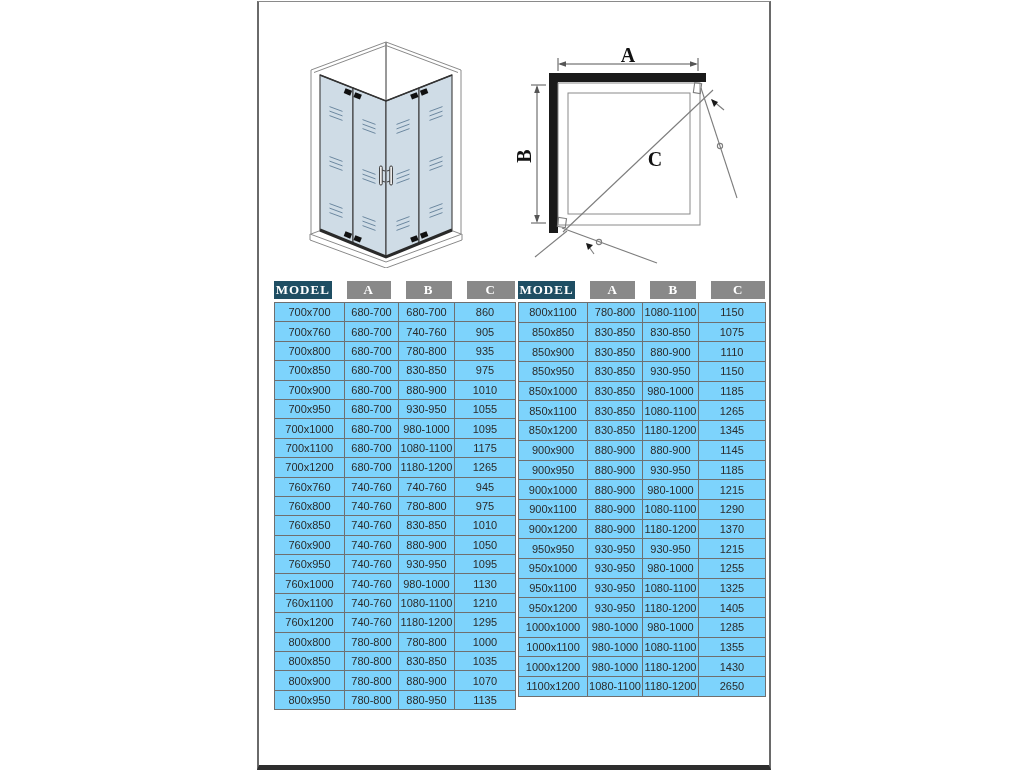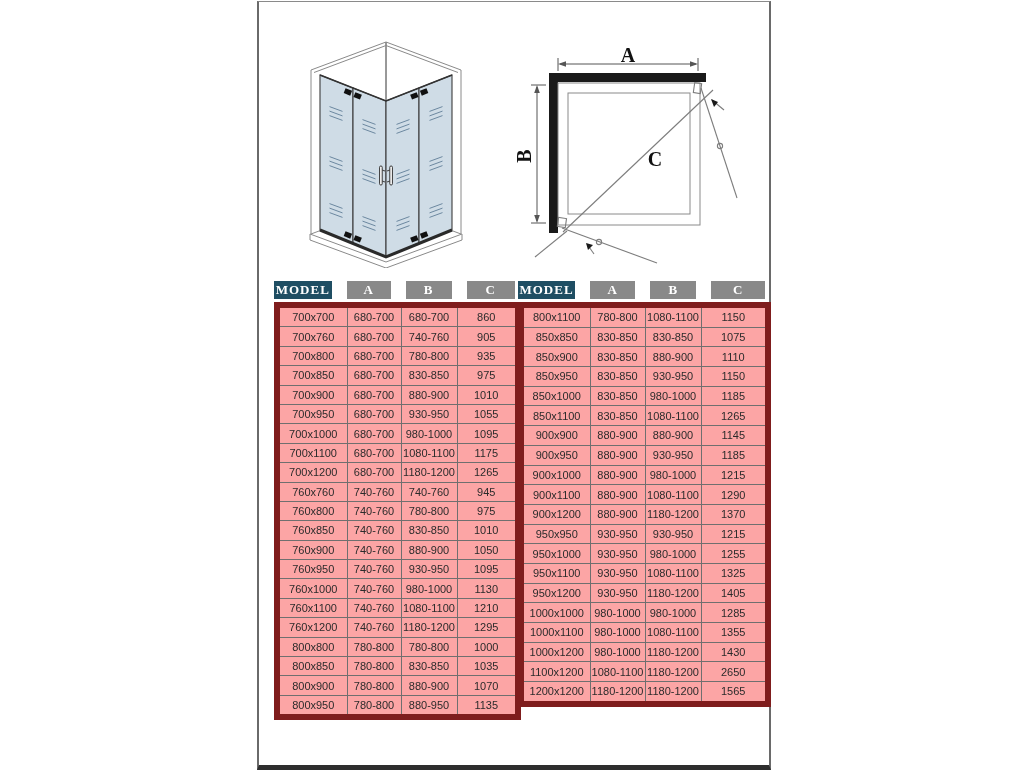--- a/index.html
+++ b/index.html
@@ -16,21 +16,21 @@
   .abs{position:absolute;}
 
   
   .hdr{display:flex;gap:15px;height:29px;}
   .hdr .cell{
     height:18px;line-height:18px;text-align:center;color:#ffffff;
     font-family:"Liberation Serif",serif;font-weight:bold;font-size:13px;letter-spacing:1px;
   }
 
   
-  table.dim{border-collapse:collapse;table-layout:fixed;border:6px solid #7f1d1d;background:#fca5a5;}
+  table.dim{border-collapse:collapse;table-layout:fixed;border:1px solid #7f1d1d;background:#7dd3fc;}
   table.dim td{
     border:1px solid #6f6f6f;text-align:center;vertical-align:middle;
     font-size:11px;color:#2b2b2b;padding:0;white-space:nowrap;
   }
   #table-left td{height:18.4px;}
   #table-right td{height:18.7px;}
 
   
   .thin{stroke:#8a8a8a;stroke-width:1;fill:none;}
   .mid{stroke:#4a4a4a;stroke-width:1.1;fill:none;}
@@ -381,20 +381,26 @@
           <td>980-1000</td>
           <td>1185</td>
         </tr>
         <tr>
           <td>850x1100</td>
           <td>830-850</td>
           <td>1080-1100</td>
           <td>1265</td>
         </tr>
         <tr>
+          <td>850x1200</td>
+          <td>830-850</td>
+          <td>1180-1200</td>
+          <td>1345</td>
+        </tr>
+        <tr>
           <td>900x900</td>
           <td>880-900</td>
           <td>880-900</td>
           <td>1145</td>
         </tr>
         <tr>
           <td>900x950</td>
           <td>880-900</td>
           <td>930-950</td>
           <td>1185</td>
@@ -457,23 +463,17 @@
           <td>1000x1200</td>
           <td>980-1000</td>
           <td>1180-1200</td>
           <td>1430</td>
         </tr>
         <tr>
           <td>1100x1200</td>
           <td>1080-1100</td>
           <td>1180-1200</td>
           <td>2650</td>
-        </tr>
-        <tr>
-          <td>1200x1200</td>
-          <td>1180-1200</td>
-          <td>1180-1200</td>
-          <td>1565</td>
         </tr>
       </tbody>
   </table>
 
 </div>
 
 </body></html>

